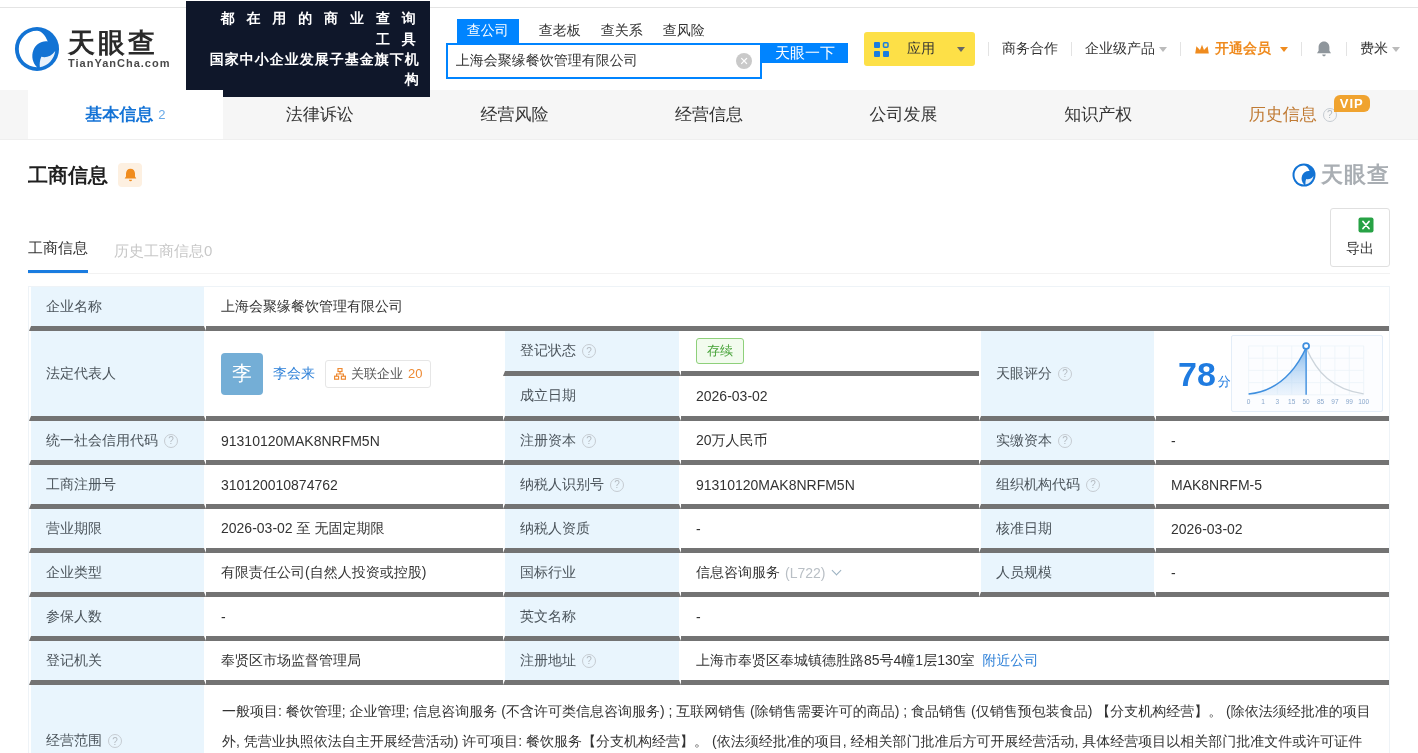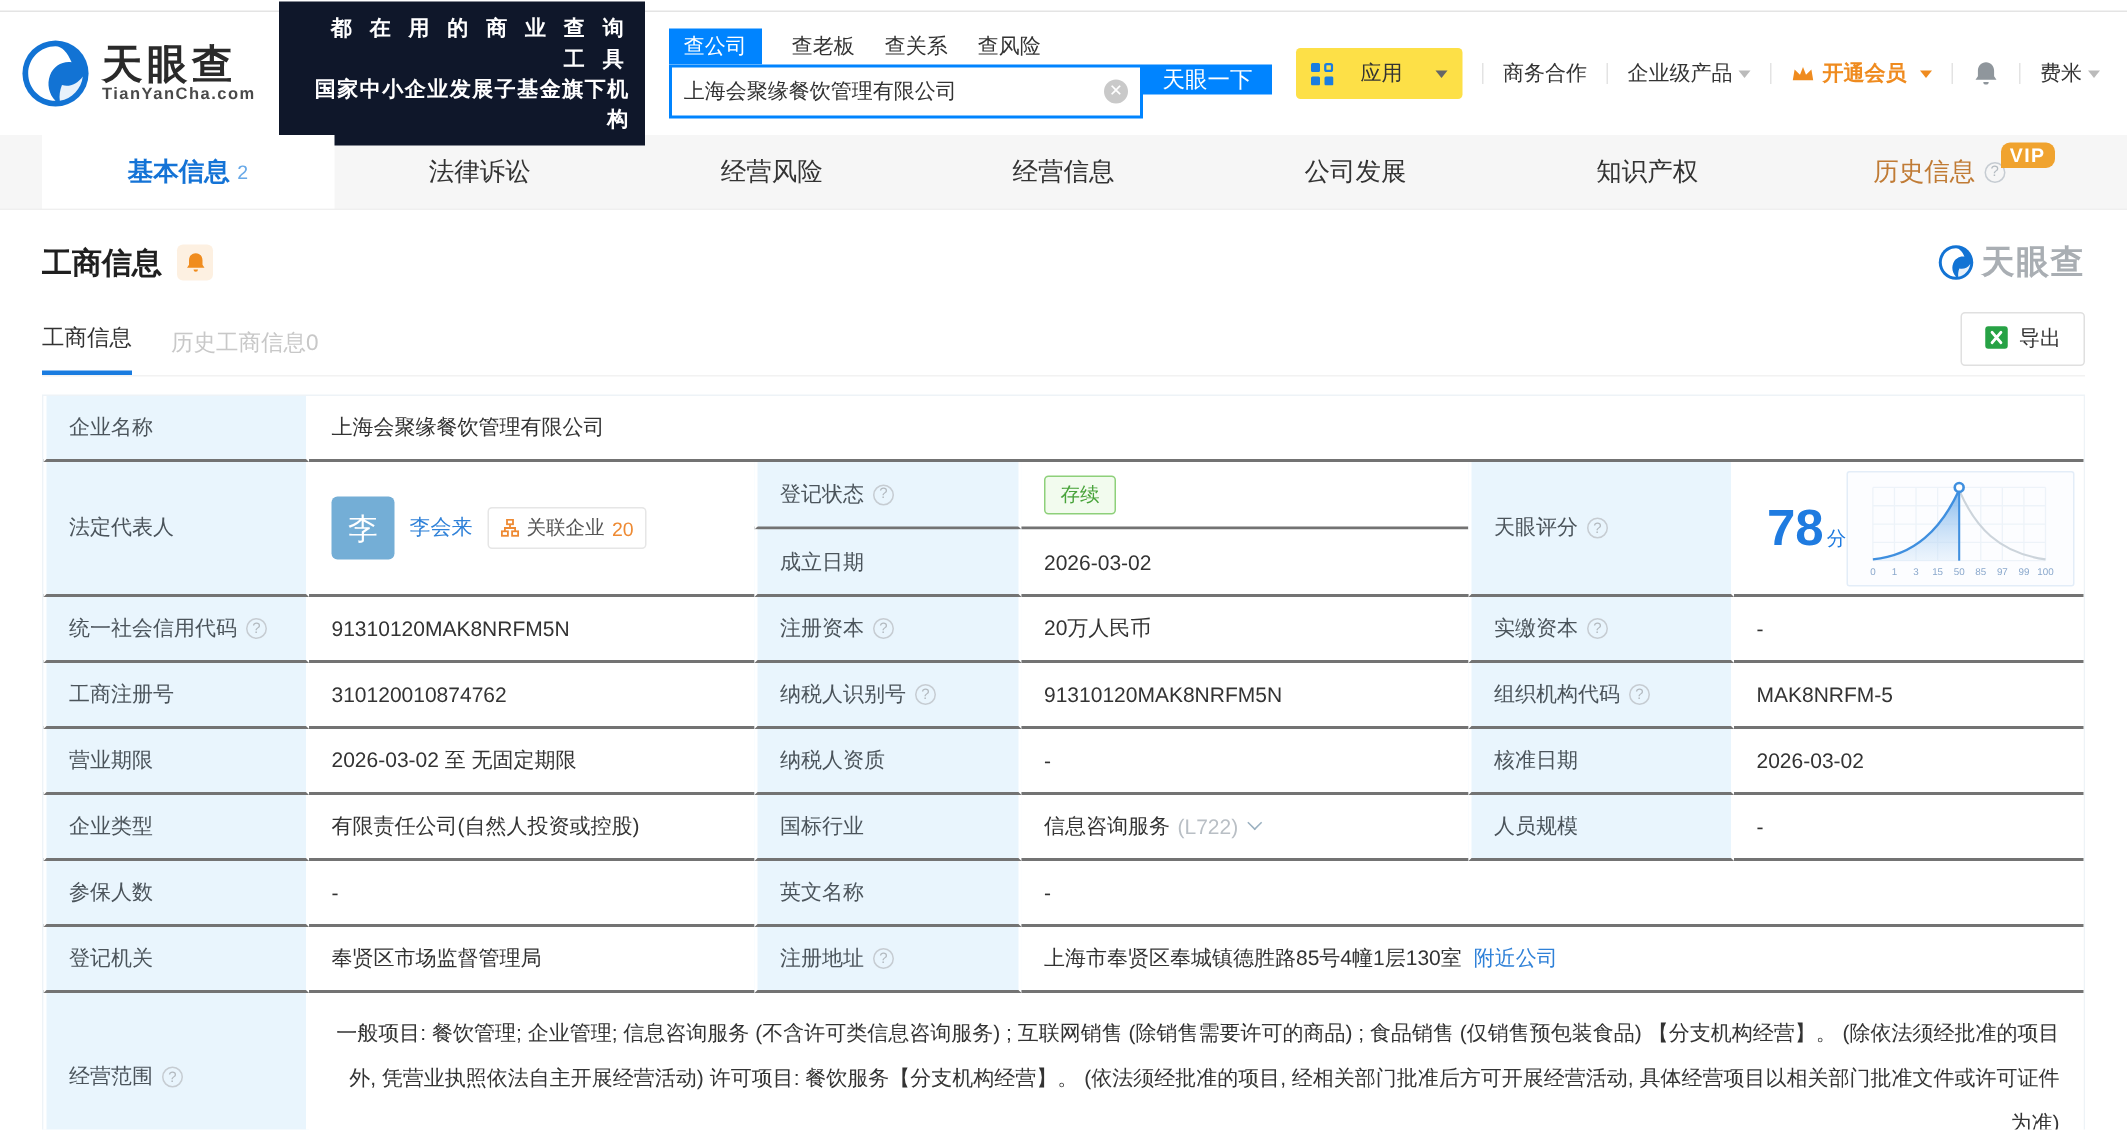--- a/index.html
+++ b/index.html
@@ -11,21 +11,21 @@
   .header{display:flex;align-items:center;padding:10px 18px 10px 14px;gap:16px;height:82px;}
   .logo{display:flex;align-items:center;gap:8px;cursor:pointer;}
   .logo-text .cn{font-size:27px;font-weight:700;color:#2a2a2a;letter-spacing:3px;line-height:1.05;}
   .logo-text .en{font-size:11px;font-weight:700;color:#4a4a4a;letter-spacing:1px;}
   .banner{background:#0f172a;color:#fff;padding:7px 10px;text-align:right;line-height:1.45;}
   .banner .l1{font-size:14px;font-weight:700;letter-spacing:4px;}
   .banner .l2{font-size:14px;font-weight:700;letter-spacing:1px;}
   .search-area{width:452px;}
   .search-tabs{display:flex;align-items:center;gap:20px;font-size:14px;margin-bottom:0;}
   .search-tab{padding:3px 0;color:#333;cursor:pointer;}
-  .search-tab.active{background:#0084ff;color:#fff;padding:3px 10px;}
+  .search-tab.active{background:#0084ff;color:#fff;padding:3px 10px;margin-left:11px;}
   .search-row{display:flex;}
   .search-box{flex:1;display:flex;align-items:center;border:2px solid #0084ff;height:36px;padding:0 8px;background:#fff;}
   .search-box input{border:none;outline:none;flex:1;font-size:14px;color:#333;font-family:inherit;}
   .clear-ic{width:16px;height:16px;border-radius:50%;background:#c9c9c9;color:#fff;font-size:11px;line-height:16px;text-align:center;cursor:pointer;}
   .search-btn{width:86px;height:20px;background:#0084ff;color:#fff;border:none;font-size:15px;cursor:pointer;font-family:inherit;}
   .hnav{margin-left:auto;display:flex;align-items:center;gap:13px;font-size:14px;color:#333;white-space:nowrap;}
   .hnav .sep{width:1px;height:14px;background:#e3e3e3;}
   .apps-pill{display:flex;align-items:center;gap:18px;background:#fde047;padding:8px 10px;border-radius:3px;cursor:pointer;}
   .caret{display:inline-block;width:0;height:0;border-left:4px solid transparent;border-right:4px solid transparent;border-top:5px solid #666;margin-left:4px;vertical-align:middle;}
   .vip-link{color:#ef8b1f;font-weight:700;display:flex;align-items:center;gap:5px;cursor:pointer;}
@@ -44,24 +44,24 @@
   .content{padding:0 28px;}
   .sec-head{display:flex;align-items:center;margin-top:20px;}
   .sec-title{font-size:20px;font-weight:700;color:#1f1f1f;}
   .bell-box{width:24px;height:24px;background:#fdf0e1;border-radius:4px;display:flex;align-items:center;justify-content:center;margin-left:10px;cursor:pointer;}
   .watermark{margin-left:auto;display:flex;align-items:center;gap:5px;}
   .watermark .wm-text{font-size:22px;font-weight:700;color:#a9aeb3;letter-spacing:1px;}
   .subtab-row{display:flex;align-items:flex-end;margin-top:18px;border-bottom:1px solid #f2f2f2;padding-bottom:0;}
   .subtab{font-size:15px;color:#333;padding-bottom:12px;cursor:pointer;}
   .subtab.active{border-bottom:3px solid #1a7ce0;}
   .subtab.ghost{color:#c8c8c8;margin-left:26px;}
-  .export-btn{margin-left:auto;margin-bottom:6px;display:flex;align-items:flex-start;gap:7px;border:1px solid #e0e0e0;background:#fff;border-radius:3px;padding:8px 15px;font-size:14px;color:#333;cursor:pointer;font-family:inherit;}
+  .export-btn{margin-left:auto;margin-bottom:6px;display:flex;align-items:flex-end;gap:7px;border:1px solid #e0e0e0;background:#fff;border-radius:3px;padding:8px 15px;font-size:14px;color:#333;cursor:pointer;font-family:inherit;flex-direction:column;}
   
   .info-table{margin-top:12px;display:grid;grid-template-columns:177px 297px 178px 298px 177px 1fr;grid-template-rows:44px 45px 45px 44px 44px 44px 44px 44px 44px auto;border:1px solid #eef3f7;margin-bottom:12px;}
-  .cell{display:flex;align-items:center;padding:0 15px;border-bottom:2px solid #737373;font-size:14px;color:#333;background:#fff;min-width:0;text-align:right;}
+  .cell{display:flex;align-items:center;padding:0 15px;border-bottom:5px solid #737373;font-size:14px;color:#333;background:#fff;min-width:0;}
   .lbl{background:#e9f5fd;color:#4b545b;border-left:2px solid #fff;border-right:2px solid #fff;}
   .rs2{grid-row:span 2;}
   .sp-rest{grid-column:2 / -1;}
   .sp-right{grid-column:4 / -1;}
   .dash{color:#333;}
   .avatar{width:42px;height:42px;border-radius:4px;background:#74aed6;color:#fff;font-size:20px;display:flex;align-items:center;justify-content:center;flex:none;cursor:pointer;}
   .rep-link{color:#2f81d8;margin:0 10px 0 10px;cursor:pointer;}
   .rel-badge{display:inline-flex;align-items:center;gap:5px;border:1px solid #e6e6e6;border-radius:3px;padding:4px 8px;font-size:13px;color:#555;cursor:pointer;background:#fff;}
   .rel-badge .n{color:#ee8a33;}
   .status-badge{display:inline-block;border:1px solid #8ed07a;background:#f2fbee;color:#48a33a;font-size:13px;padding:3px 10px;border-radius:3px;}

